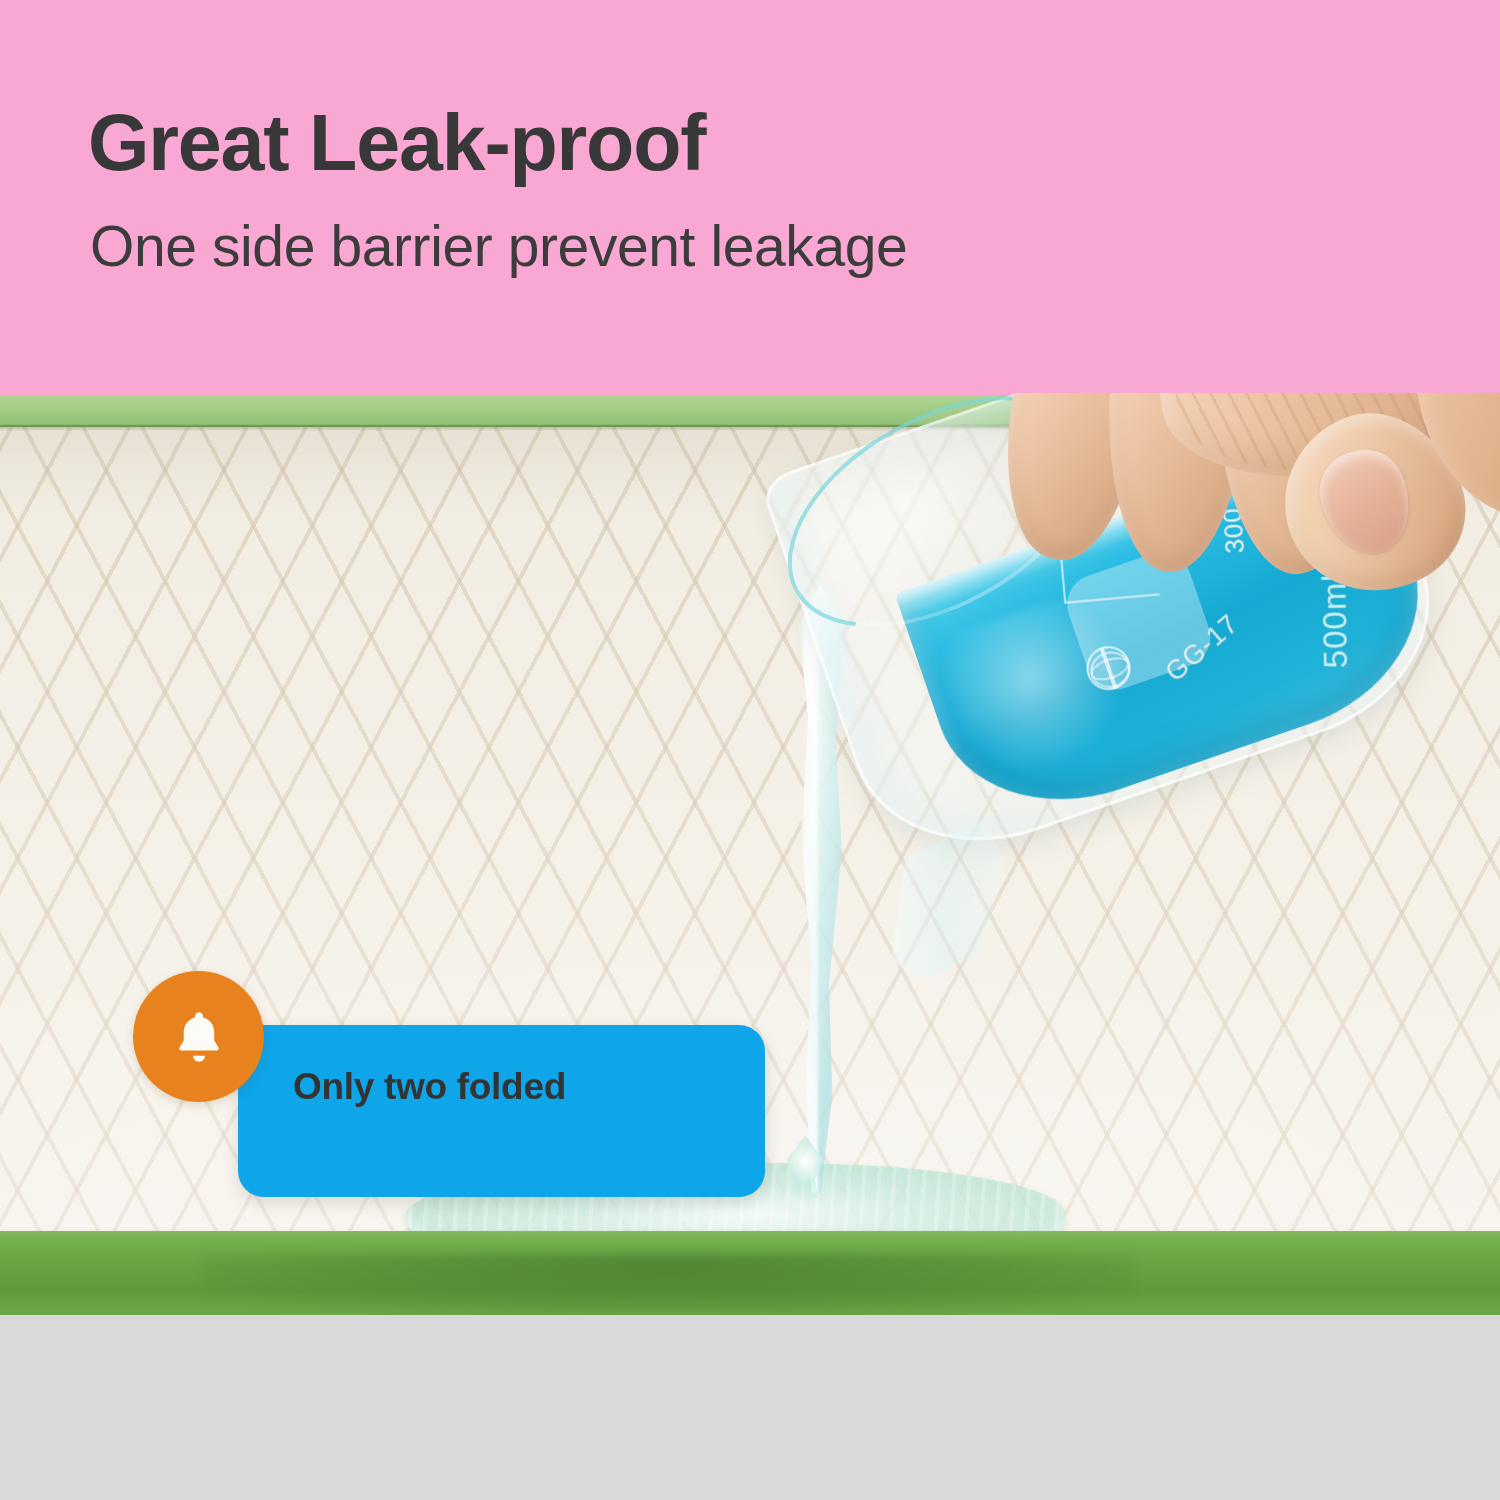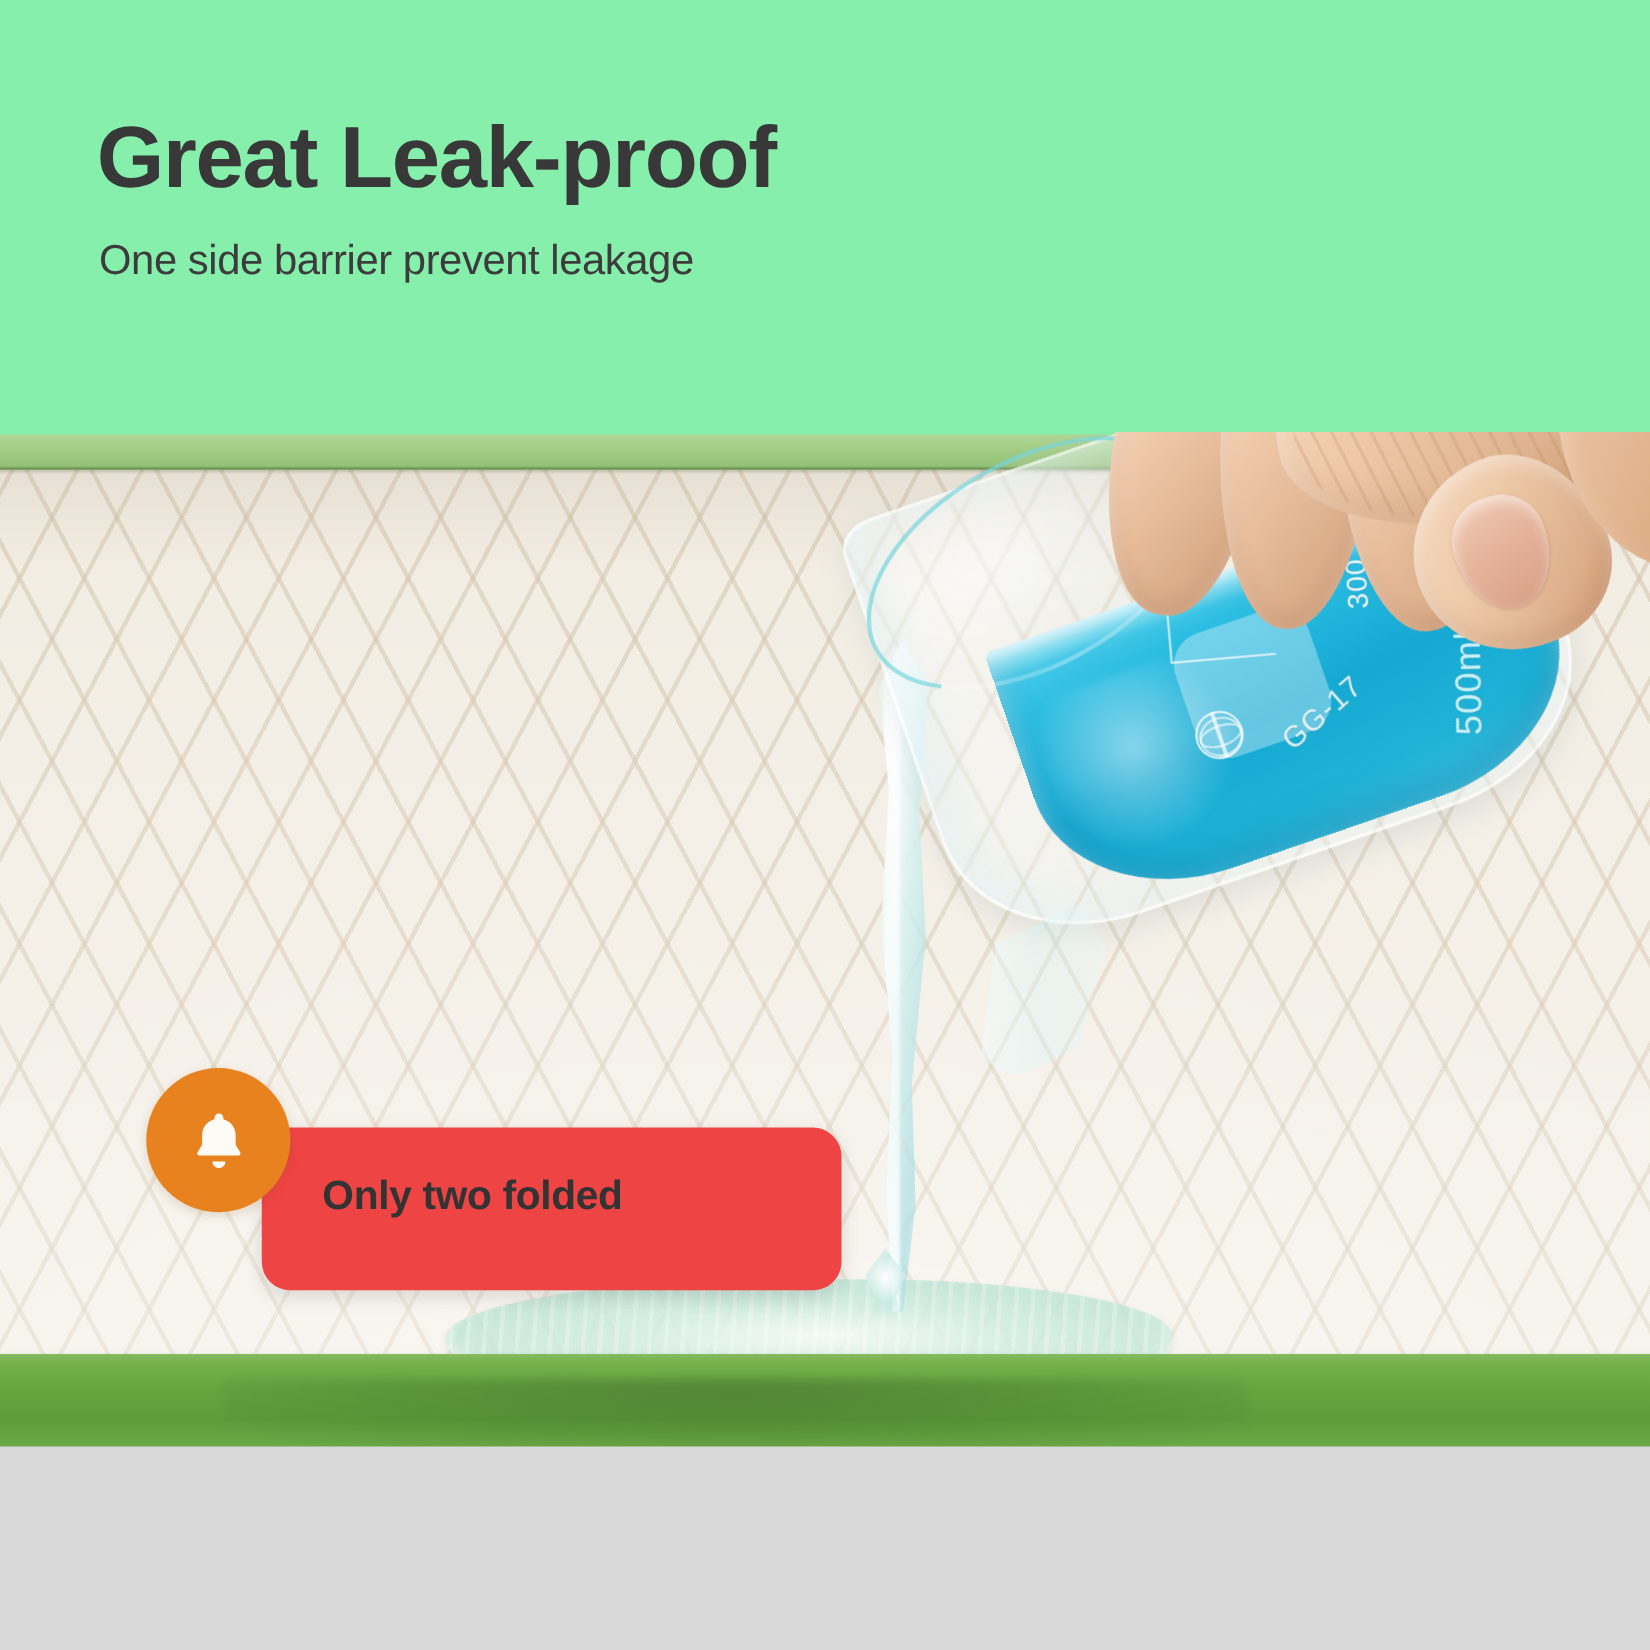--- a/index.html
+++ b/index.html
@@ -14,36 +14,36 @@
   #stage {
     position:relative;
     width:1500px; height:1500px;
     background:#e6e6e6;
   }
 
   
   #header {
     position:absolute; left:0; top:0;
     width:1500px; height:395px;
-    background:#86efac;
+    background:#f9a8d4;
     z-index:5;
     padding-left:48px;
   }
   #title {
     position:absolute; left:88px; top:103px;
     font-size:79px;
     font-weight:bold;
     letter-spacing:-1.2px;
     color:#383838;
     white-space:nowrap;
     line-height:1;
   }
   #subtitle {
     position:absolute; left:90px; top:218px;
-    font-size:38px;
+    font-size:57px;
     font-weight:normal;
     letter-spacing:-0.4px;
     color:#3c3c3c;
     white-space:nowrap;
     line-height:1;
   }
 
   
   #footer {
     position:absolute; left:0; bottom:0;
@@ -342,22 +342,22 @@
   #wrist {
     position:absolute; left:430px; top:0; width:260px; height:300px;
     border-radius:30% 0 0 46% / 46% 0 0 52%;
     background:linear-gradient(112deg,#f0ccac 0%,#e3b691 40%,#d3a179 75%,#c08e68 100%);
     box-shadow:inset 0 14px 30px rgba(255,255,255,.35);
   }
 
   
   #callout-card {
     position:absolute; left:238px; top:632px;
-    width:527px; height:148px;
-    background:#ef4444;
+    width:527px; height:172px;
+    background:#0ea5e9;
     border-radius:26px;
     box-shadow:0 6px 16px rgba(90,85,75,.18);
     z-index:9;
   }
   #callout-text {
     position:absolute; left:55px; top:38px;
     width:450px;
     font-size:37px;
     font-weight:bold;
     line-height:1.28;

